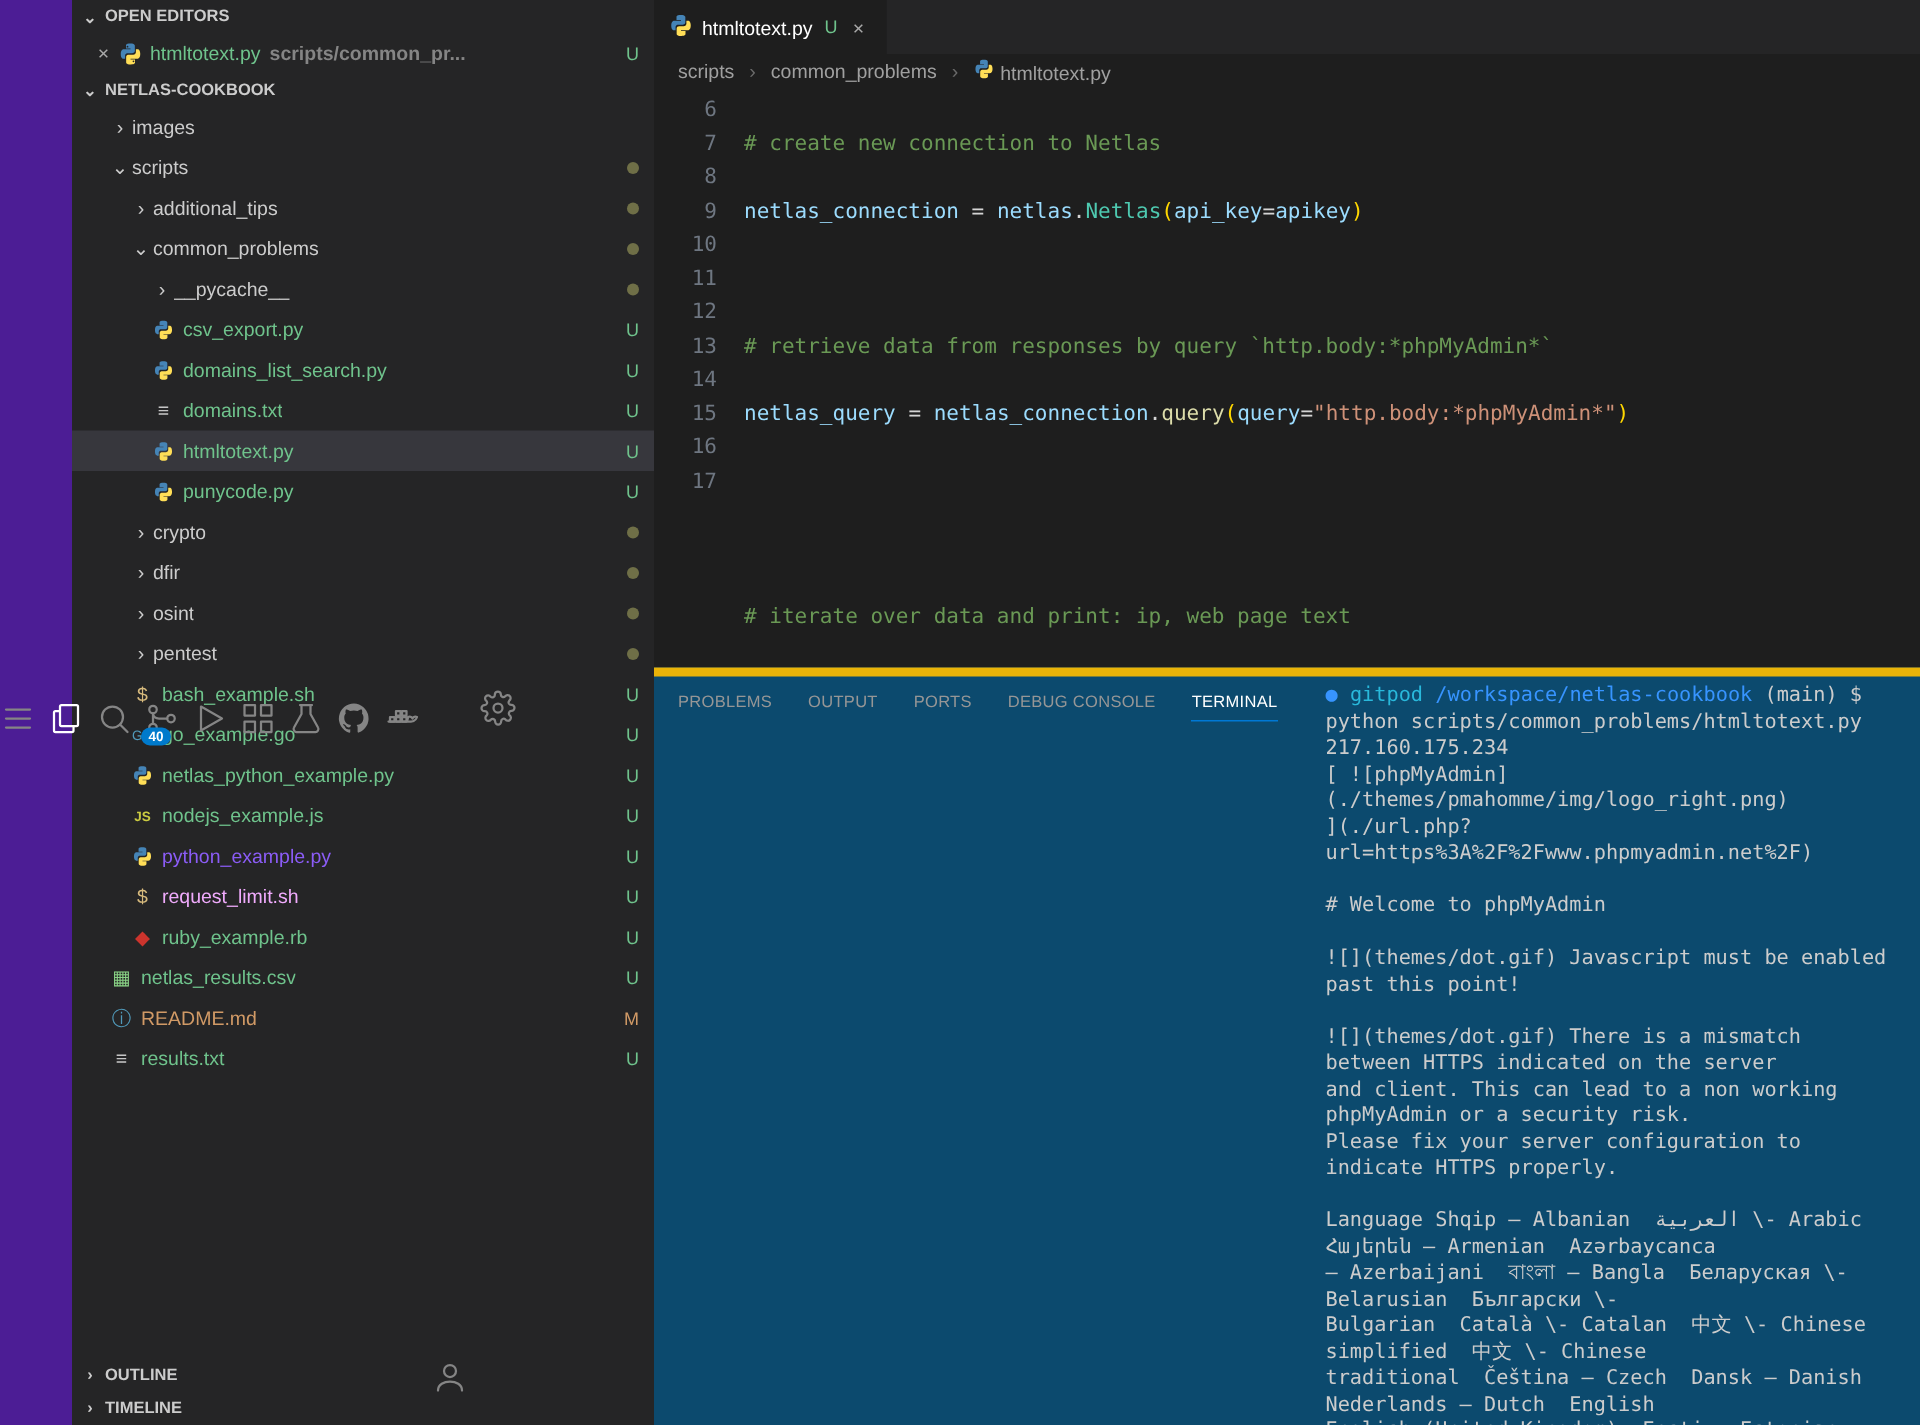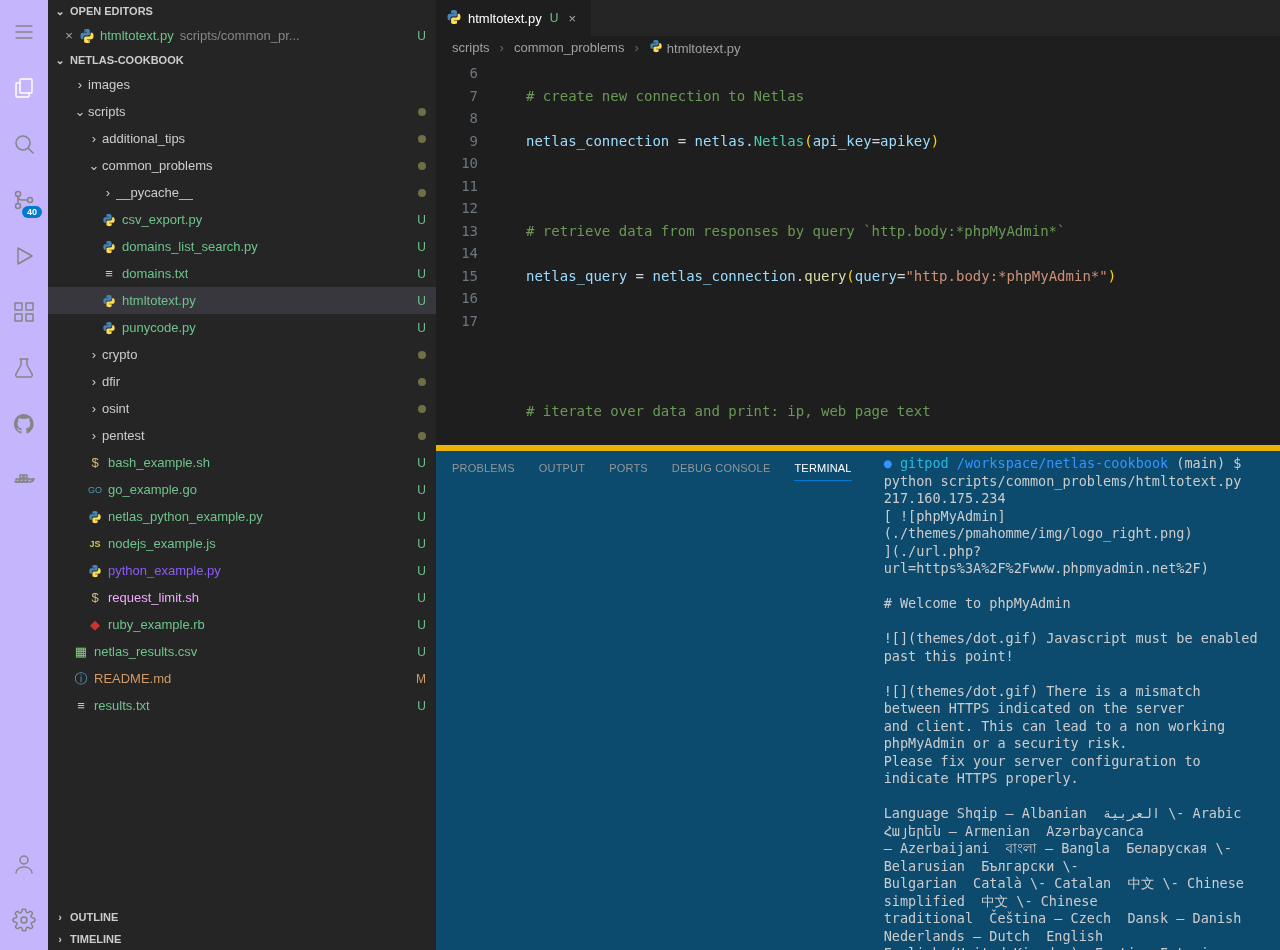--- a/index.html
+++ b/index.html
@@ -1,39 +1,39 @@
 <!DOCTYPE html>
 <html><head>
 <meta charset="utf-8">
 <style>
 * { margin:0; padding:0; box-sizing:border-box; }
 body { font-family:-apple-system,BlinkMacSystemFont,"Segoe UI",sans-serif; background:#1e1e1e; color:#cccccc; font-size:13px; width:1280px; height:950px; overflow:hidden; }
 .app { display:flex; height:100%; }
 
 
-.activity-bar { width:48px; background:#c4b5fd; display:flex; flex-direction:column; align-items:center; padding-top:8px; gap:8px; position:relative; }
+.activity-bar { width:48px; background:#4c1d95; display:flex; flex-direction:row; align-items:center; padding-top:8px; gap:8px; position:relative; }
 .activity-bar .ico { width:48px; height:48px; display:flex; align-items:center; justify-content:center; color:#858585; cursor:pointer; position:relative; }
 .activity-bar .ico.active { color:#ffffff; }
 .activity-bar .ico svg { width:24px; height:24px; }
 .activity-bar .badge { position:absolute; bottom:6px; right:6px; background:#007acc; color:#fff; border-radius:8px; font-size:9px; padding:1px 5px; font-weight:600; }
 .activity-bar .bottom { margin-top:auto; margin-bottom:8px; }
 
 
 .sidebar { width:388px; background:#252526; display:flex; flex-direction:column; }
 .sidebar-header { height:36px; display:flex; align-items:center; padding:0 16px; color:#bbbbbb; font-size:11px; letter-spacing:0.5px; justify-content:space-between; }
 .sidebar-header .dots { color:#aaa; }
 .section-hdr { height:22px; display:flex; align-items:center; padding-left:4px; font-weight:700; font-size:11px; color:#cccccc; cursor:pointer; }
 .section-hdr .chev { width:16px; display:inline-flex; justify-content:center; margin-right:2px; }
 .tree { flex:1; overflow:auto; font-size:13px; }
 .row { height:27px; display:flex; align-items:center; padding-right:10px; cursor:pointer; white-space:nowrap; }
 .row.selected { background:#37373d; }
 .row .chev { width:16px; display:inline-flex; justify-content:center; color:#cccccc; }
 .row .fico { width:18px; display:inline-flex; justify-content:center; margin-right:4px; }
 .row .label { color:#cccccc; flex:0 1 auto; overflow:hidden; text-overflow:ellipsis; }
-.row .meta { color:#858585; margin-left:6px; flex:1; overflow:hidden; text-overflow:ellipsis; }
+.row .meta { color:#858585; margin-left:6px; flex:1; overflow:hidden; text-overflow:ellipsis;font-weight:bold; }
 .row .git { margin-left:auto; font-weight:400; font-size:12px; }
 .git.U { color:#6fc38c; }
 .git.M { color:#d19a66; }
 .dot-green { width:8px; height:8px; border-radius:50%; background:#6f6f47; margin-left:auto; }
 .open-editor-row { padding-left:12px; }
 .open-editor-row .close { width:18px; text-align:center; color:#aaa; } 
 .pad1 { padding-left:24px; }
 .pad2 { padding-left:38px; }
 .pad3 { padding-left:52px; }
 
@@ -45,21 +45,21 @@
 .tab .label { color:#ffffff; font-size:13px; }
 .tab .git-decor { color:#6fc38c; font-size:12px; margin-left:2px; }
 .tab .close { color:#aaa; width:16px; text-align:center; }
 .breadcrumbs { height:22px; display:flex; align-items:center; padding:0 16px; color:#a0a0a0; font-size:13px; gap:10px; }
 .breadcrumbs .sep { color:#6a6a6a; }
 .breadcrumbs .pyico { display:inline-flex; align-items:center; margin-right:4px; }
 
 .editor { flex:1; display:flex; font-family:Menlo,Consolas,monospace; font-size:14px; line-height:22.5px; min-height:0; overflow:hidden; }
 .gutter { width:60px; text-align:right; color:#6e7681; padding-right:18px; padding-top:4px; }
 .code { flex:1; padding-top:4px; white-space:pre; color:#d4d4d4; }
-.code .line { height:22.5px;margin-left:30px; }
+.code .line { height:22.5px; }
 .c1 { color:#6a9955; } 
 .fn { color:#dcdcaa; }
 .nm { color:#9cdcfe; }
 .op { color:#d4d4d4; }
 .str { color:#ce9178; }
 .cls { color:#4ec9b0; }
 .par { color:#ffd700; }
 
 
 .panel { height:505px; border-top:6px solid #eab308; display:flex; flex-direction:row; background:#0c4a6e; }

